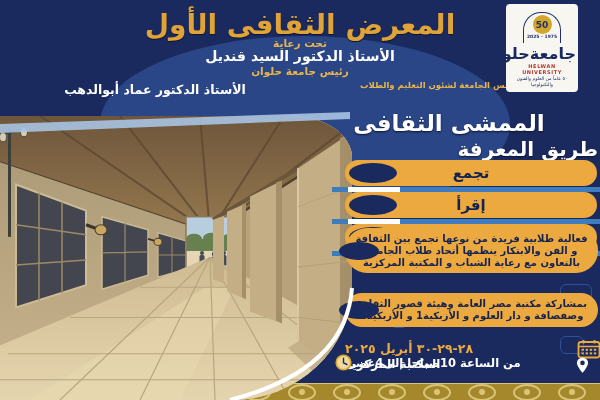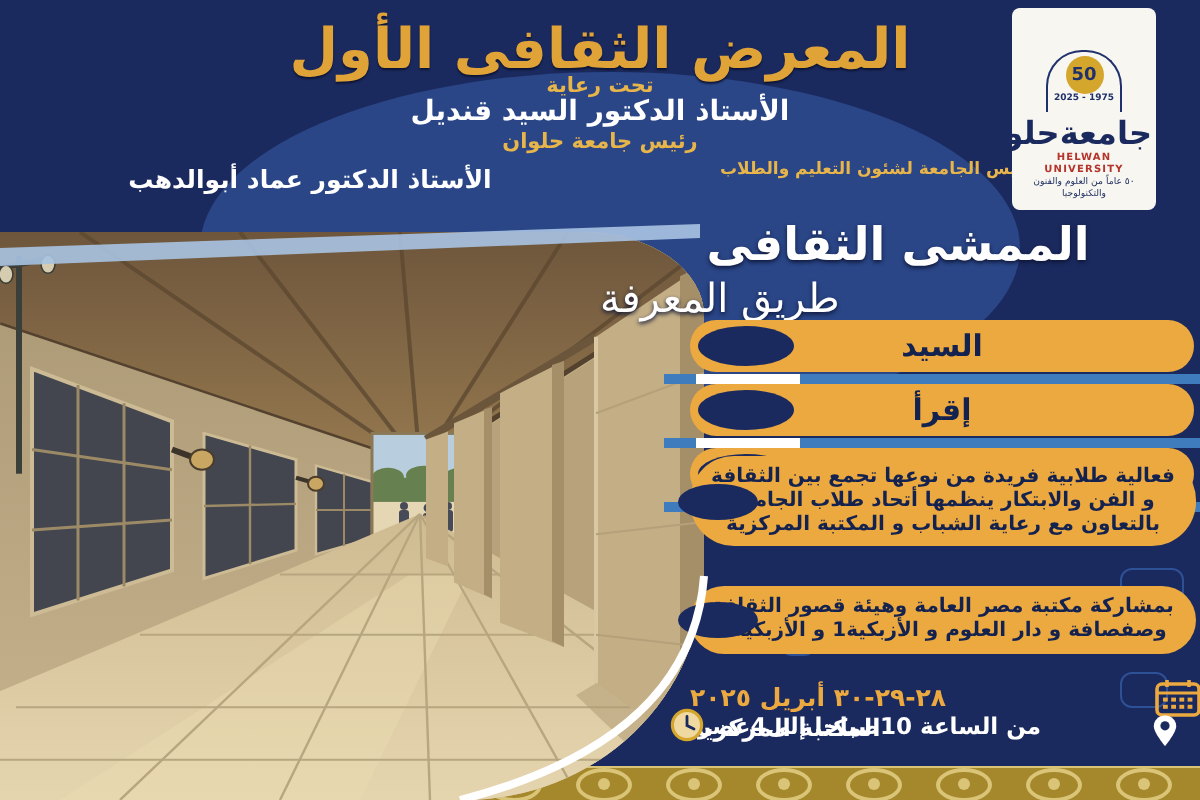--- a/index.html
+++ b/index.html
@@ -13,21 +13,21 @@
   .title{top:8px;font-size:28px;font-weight:bold;color:#e0a338;letter-spacing:1px;text-shadow:0 1px 1px #0d1535}
   .under{top:37px;font-size:10.5px;font-weight:bold;color:#e8b54a}
   .pname{top:48px;font-size:14px;font-weight:bold;color:#fff}
   .ptitle{top:65px;font-size:10.5px;font-weight:bold;color:#e8b54a}
   .vp{text-align:center;direction:rtl;z-index:3}
   .vp .n{font-size:12.5px;font-weight:bold;color:#fff}
   .vp .t{font-size:8.5px;font-weight:bold;color:#e8b54a;margin-top:1px}
   .vpr{left:318px;top:79px;width:262px}
   .vpl{left:14px;top:82px;width:282px}
   .ev1{left:300px;top:110px;width:298px;text-align:center;direction:rtl;font-size:23px;font-weight:bold;color:#fff;z-index:3;text-shadow:0 1px 2px #0d1535}
-  .ev2{left:300px;top:137px;width:298px;text-align:left;direction:rtl;font-size:20px;font-weight:normal;color:#fff;z-index:3;text-shadow:0 1px 2px #0d1535}
+  .ev2{left:300px;top:137px;width:298px;text-align:right;direction:rtl;font-size:20px;font-weight:bold;color:#fff;z-index:3;text-shadow:0 1px 2px #0d1535}
   
   .photo{left:0;top:116px;width:352px;height:284px;z-index:2;overflow:hidden;
          border-top-right-radius:60px 42px;border-bottom-right-radius:120px 115px;background:#c6b28c}
   .overlay{left:0;top:0;width:600px;height:400px;z-index:6;pointer-events:none}
   
   .pill{left:345px;width:252px;height:26px;background:#eca93f;border-radius:14px;z-index:4;
         display:flex;align-items:center;justify-content:center;color:#14224f;font-weight:bold;
         font-size:15px;direction:rtl}
   .notch{position:absolute;left:4px;top:3px;width:48px;height:20px;background:#1b2a5e;border-radius:50%}
   .stripe{left:332px;width:268px;height:5px;background:#3e7cbe;z-index:3}
@@ -50,21 +50,21 @@
   .orn{width:24px;height:13px;border:2px solid #d9c478;border-radius:50%;display:flex;align-items:center;justify-content:center;flex:0 0 auto}
   .orn::before{content:"";width:6px;height:6px;background:#d9c478;border-radius:50%}
   
   .deco{border:1px solid #2e5096;border-radius:6px;z-index:1}
   .d1{left:560px;top:284px;width:30px;height:24px}
   .d2{left:538px;top:309px;width:22px;height:16px}
   .d3{left:390px;top:314px;width:16px;height:12px}
   .d4{left:560px;top:336px;width:22px;height:16px}
   
   .logo{left:506px;top:4px;width:72px;background:#f7f6f1;border-radius:4px;z-index:5;
-        padding:21px 2px 4px;box-sizing:border-box;text-align:center}
+        padding:8px 2px 4px;box-sizing:border-box;text-align:center}
   .arch{width:36px;height:30px;margin:0 auto;border:1.5px solid #20306b;border-bottom:none;
         border-radius:18px 18px 0 0;position:relative}
   .fifty{width:19px;height:19px;margin:2px auto 0;background:#d4a62c;border-radius:50%;
          display:flex;align-items:center;justify-content:center;font-size:9px;font-weight:bold;color:#20306b}
   .years{font-size:4.5px;color:#20306b;font-weight:bold}
   .uar{font-size:16px;font-weight:bold;color:#1b2a5e;direction:rtl;margin-top:1px}
   .uen{font-size:5px;font-weight:bold;color:#b5342c;letter-spacing:.6px}
   .utag{font-size:4.6px;color:#1b2a5e;line-height:1.3;direction:rtl;margin-top:1px}
   
   .cal{right:-4px;top:-2px}
@@ -180,21 +180,21 @@
 
     <rect x="8" y="12" width="3" height="108" fill="#3b3f39"></rect>
     <path d="M0,18 L26,13" stroke="#3b3f39" stroke-width="2.5"></path>
     <ellipse cx="3" cy="21" rx="3.5" ry="4.5" fill="#d6cdb0" stroke="#3b3f39" stroke-width=".8"></ellipse>
     <ellipse cx="24" cy="16" rx="3.5" ry="4.5" fill="#d6cdb0" stroke="#3b3f39" stroke-width=".8"></ellipse>
   </svg>
 </div>
 
 <div class="abs pill" style="top:160px">
   <span class="notch"></span>
-  <span>السيد</span>
+  <span>تجمع</span>
 </div>
 <div class="abs stripe" style="top:187px">
     <i></i>
   </div>
 <div class="abs pill" style="top:192px">
   <span class="notch"></span>
   <span>إقرأ</span>
 </div>
 <div class="abs stripe" style="top:219px">
     <i></i>

